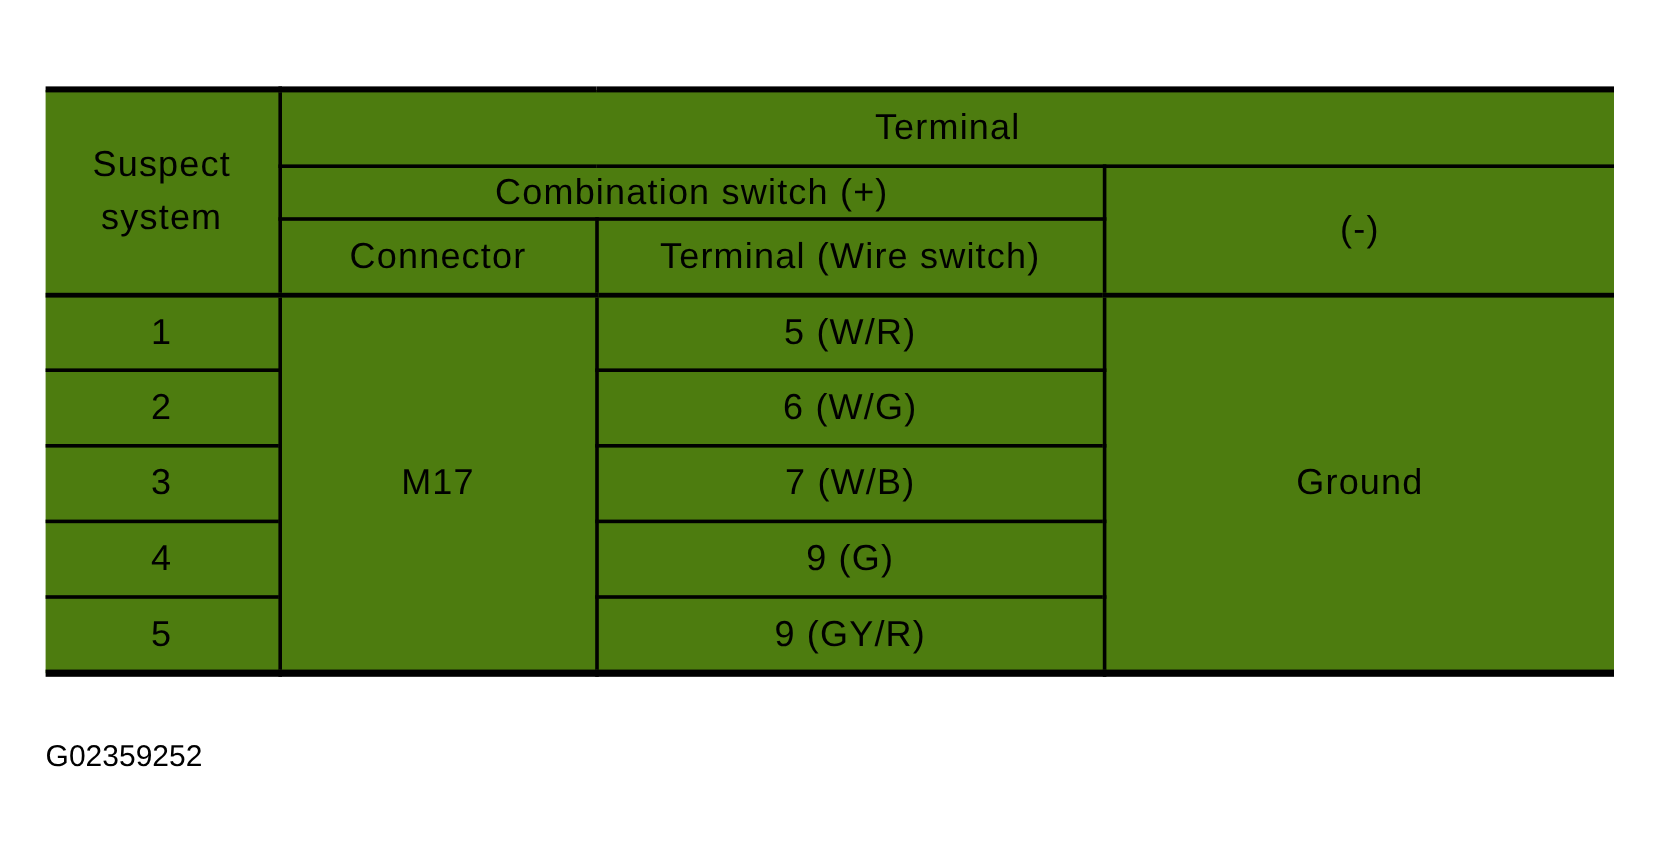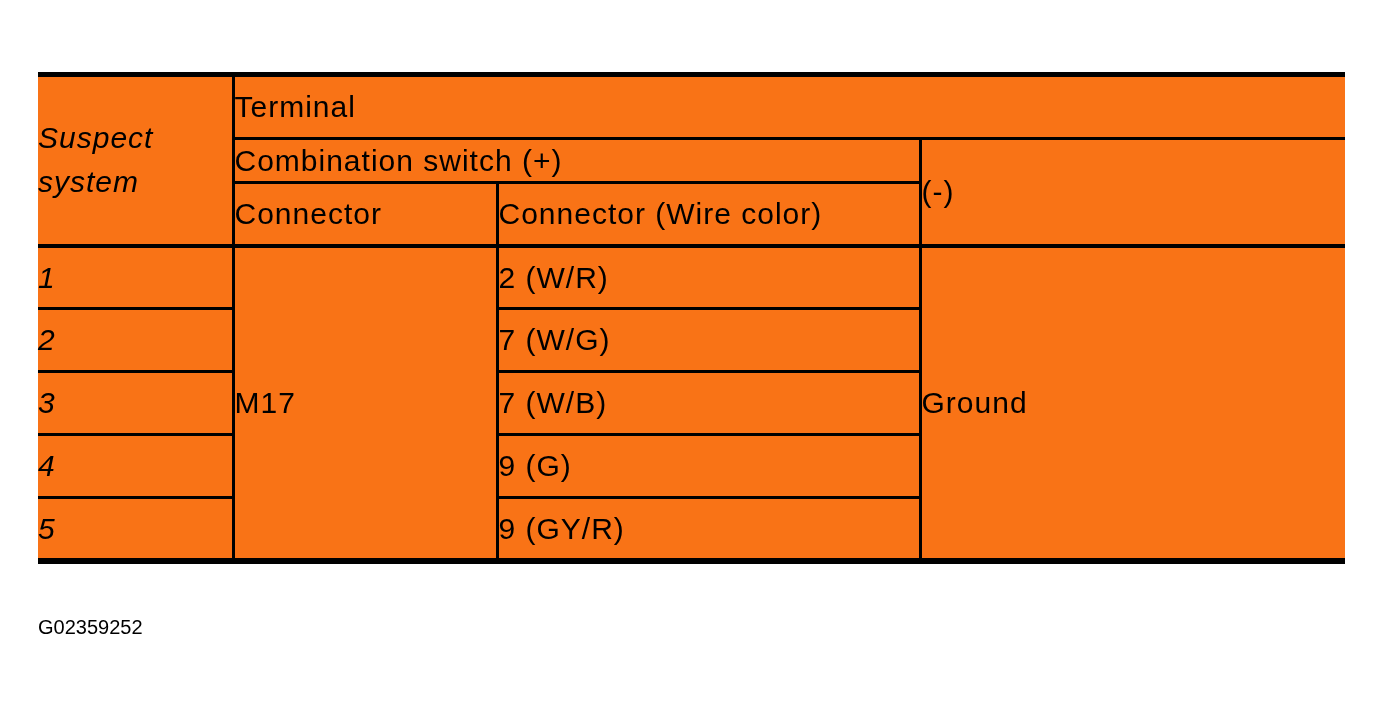--- a/index.html
+++ b/index.html
@@ -27,41 +27,41 @@
     border-bottom: 6px solid #000;
     border-left: none;
     border-right: none;
     font-size: 30px;
     letter-spacing: 1px;
     line-height: 1.25;
   }
   .spec-table th, .spec-table td {
     border: 3px solid #000;
     font-weight: normal;
-    text-align: left;
+    text-align: center;
     vertical-align: middle;
     padding: 0;
-    background: #f97316;
+    background: #4d7c0f;
   }
   
-  .spec-table .edge-left  { border-left: none; font-style: italic; }
+  .spec-table .edge-left  { border-left: none; }
   .spec-table .edge-right { border-right: none; }
   
   .spec-table .hdr-sep { border-bottom: 4px solid #000; }
   
   tr.row-terminal    { height: 64px; }
   tr.row-combination { height: 44px; }
   tr.row-sub         { height: 63px; }
   tr.row-body        { height: 63px; }
   .suspect-head { line-height: 44px; }
   .figure-id {
     position: absolute;
     left: 38px;
     top: 616px;
-    font-size: 20px;
+    font-size: 25px;
     letter-spacing: 0;
     color: #000000;
   }
 </style>
 </head>
 <body>
 
 <div class="page">
 
   <table class="spec-table">
@@ -75,33 +75,33 @@
       <tr class="row-terminal">
         <th rowspan="3" class="edge-left hdr-sep suspect-head">Suspect system</th>
         <th colspan="3" class="edge-right">Terminal</th>
       </tr>
       <tr class="row-combination">
         <th colspan="2">Combination switch (+)</th>
         <th rowspan="2" class="edge-right hdr-sep">(-)</th>
       </tr>
       <tr class="row-sub">
         <th class="hdr-sep">Connector</th>
-        <th class="hdr-sep">Connector (Wire color)</th>
+        <th class="hdr-sep">Terminal (Wire switch)</th>
       </tr>
     </thead>
     <tbody>
       <tr class="row-body">
         <td class="edge-left">1</td>
         <td rowspan="5">M17</td>
-        <td>2 (W/R)</td>
+        <td>5 (W/R)</td>
         <td rowspan="5" class="edge-right">Ground</td>
       </tr>
       <tr class="row-body">
         <td class="edge-left">2</td>
-        <td>7 (W/G)</td>
+        <td>6 (W/G)</td>
       </tr>
       <tr class="row-body">
         <td class="edge-left">3</td>
         <td>7 (W/B)</td>
       </tr>
       <tr class="row-body">
         <td class="edge-left">4</td>
         <td>9 (G)</td>
       </tr>
       <tr class="row-body">

